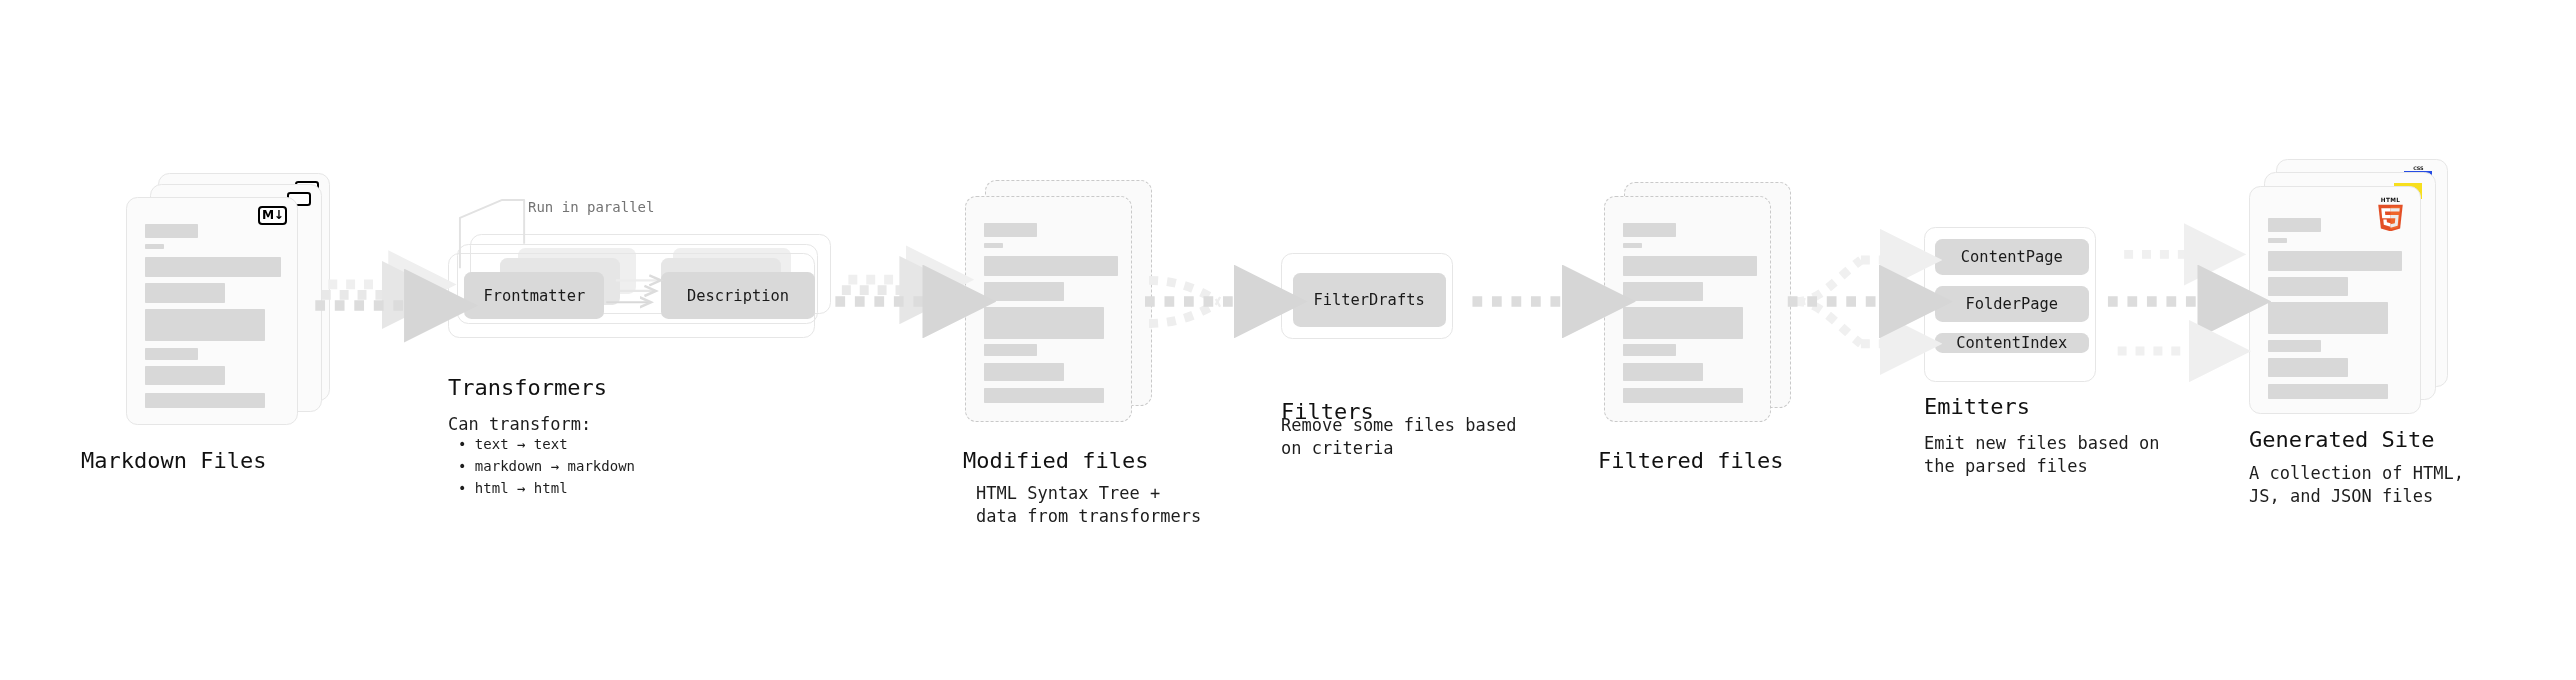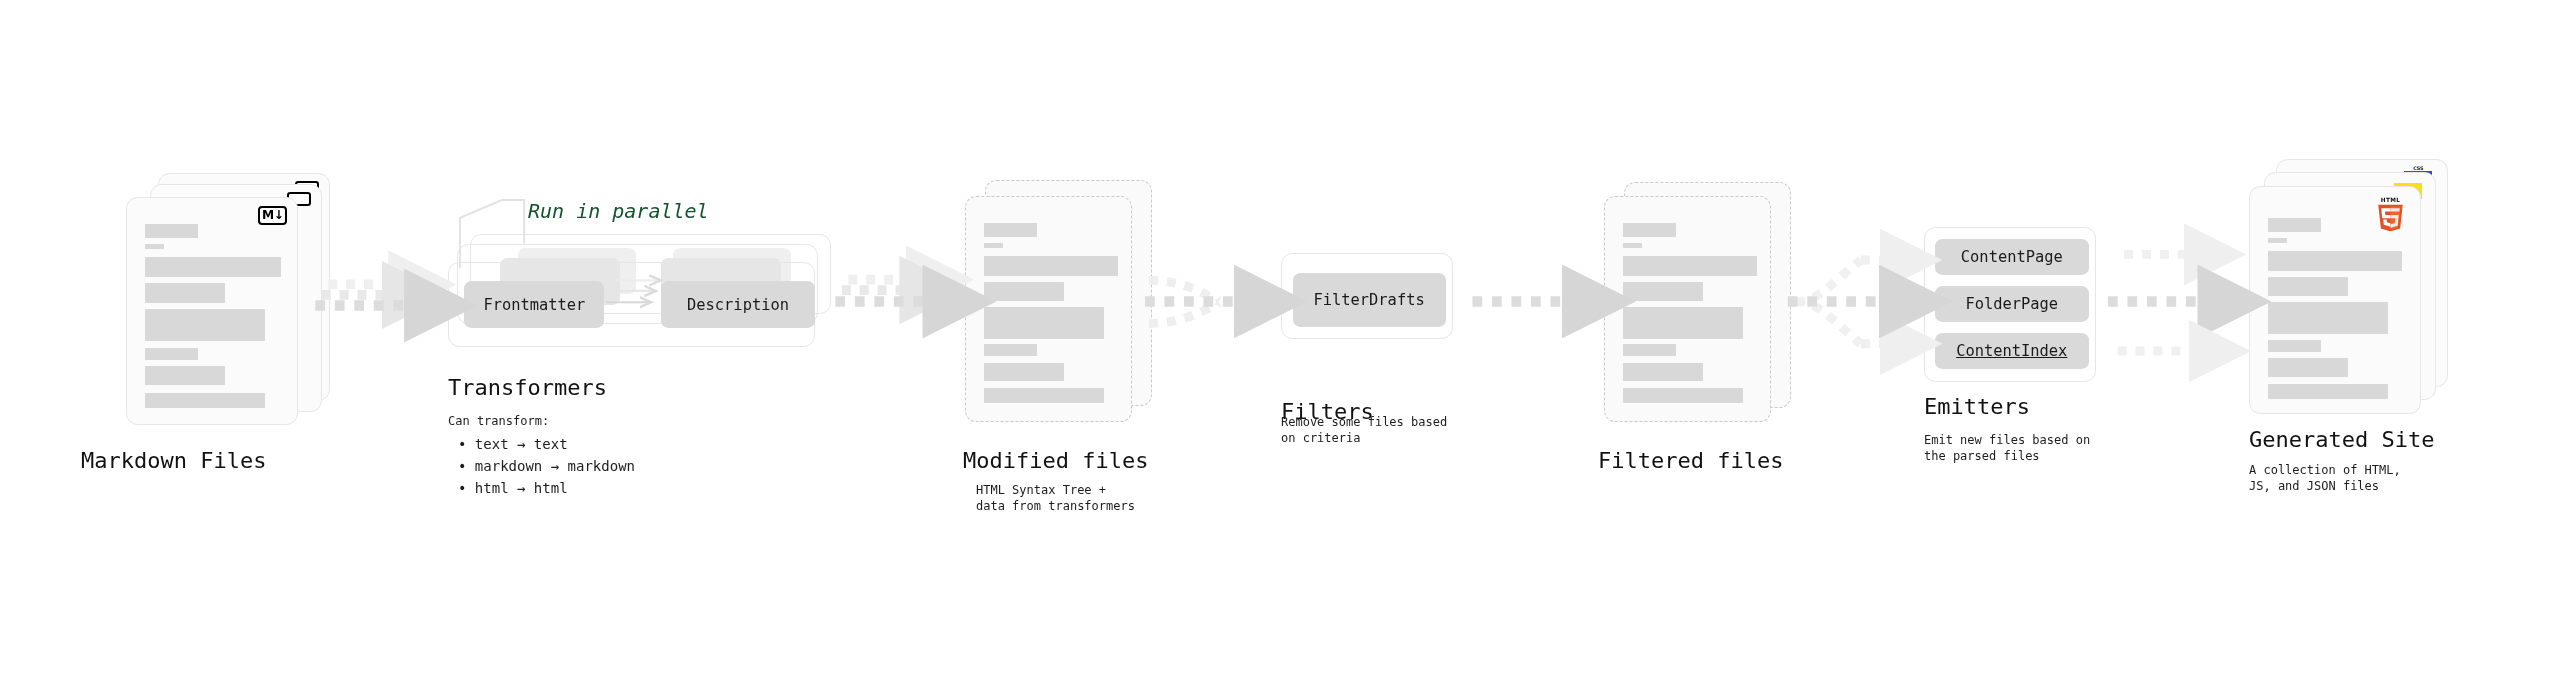--- a/index.html
+++ b/index.html
@@ -101,38 +101,37 @@
   
   .caption-title {
     position: absolute;
     font-size: 22px;
     letter-spacing: 0px;
     color: #111;
     white-space: nowrap;
   }
   .caption-sub {
     position: absolute;
-    font-size: 12px;
+    font-size: 17px;
     line-height: 1.35;
     color: #1d1d1d;
     white-space: pre;
   }
   .caption-list {
     position: absolute;
     font-size: 14px;
     line-height: 1.35;
     color: #1d1d1d;
     white-space: pre;
   }
   .parallel-label {
     position: absolute;
-    font-size: 20px;
-    color: #14532d;
+    font-size: 14px;
+    color: #737373;
     white-space: nowrap;
-    font-style: italic;
   }
 
   svg.overlay { position: absolute; left:0; top:0; width: 2576px; height: 681px; pointer-events: none; }
 </style>
 </head>
 <body>
 
 <div id="stage">
 
   <div class="node">
@@ -173,21 +172,21 @@
     <div class="groupbox" style="left:470px; top:234px; width:361px; height:80px;">
       <div class="chip ghost2" style="left:47px; top:13px; width:118px; height:46px;"></div>
       <div class="chip ghost2" style="left:202px; top:13px; width:118px; height:46px;"></div>
     </div>
 
     <div class="groupbox" style="left:457px; top:244px; width:361px; height:80px;">
       <div class="chip ghost1" style="left:42px; top:13px; width:120px; height:47px;"></div>
       <div class="chip ghost1" style="left:203px; top:13px; width:120px; height:47px;"></div>
     </div>
 
-    <div class="groupbox" style="left:448px; top:262px; width:367px; height:85px;text-align:center;">
+    <div class="groupbox" style="left:448px; top:253px; width:367px; height:85px;text-align:center;">
       <div class="chip" style="left:15.4px; top:18px; width:140px; height:47px;">Frontmatter</div>
       <div class="chip" style="left:212px; top:18px; width:154px; height:47px;">Description</div>
     </div>
 
     <div class="caption-title" style="left:448px; top:375px;">Transformers</div>
 
     <div class="caption-sub" style="left:448px; top:413px;">Can transform:</div>
 
     <div class="caption-list" style="left:458px; top:435px;">• text → text</div>
     <div class="caption-list" style="left:458px; top:457px;">• markdown → markdown</div>
@@ -243,21 +242,21 @@
     </div>
 
     <div class="caption-title" style="left:1598px; top:448px;">Filtered files</div>
   </div>
 
   <div class="node">
 
     <div class="groupbox" style="left:1924px; top:227px; width:172px; height:155px;">
       <div class="chip" style="left:9.8px; top:10.6px; width:154px; height:36px;">ContentPage</div>
       <div class="chip" style="left:9.8px; top:58px; width:154px; height:36px;">FolderPage</div>
-      <div class="chip" style="left:9.8px; top:105px; width:154px; height:36px;text-decoration:underline;">ContentIndex</div>
+      <div class="chip" style="left:9.8px; top:105px; width:154px; height:20px;">ContentIndex</div>
     </div>
 
     <div class="caption-title" style="left:1924px; top:394px;">Emitters</div>
 
     <div class="caption-sub" style="left:1924px; top:432px;">Emit new files based on
 the parsed files</div>
   </div>
 
   <div class="node">
 

